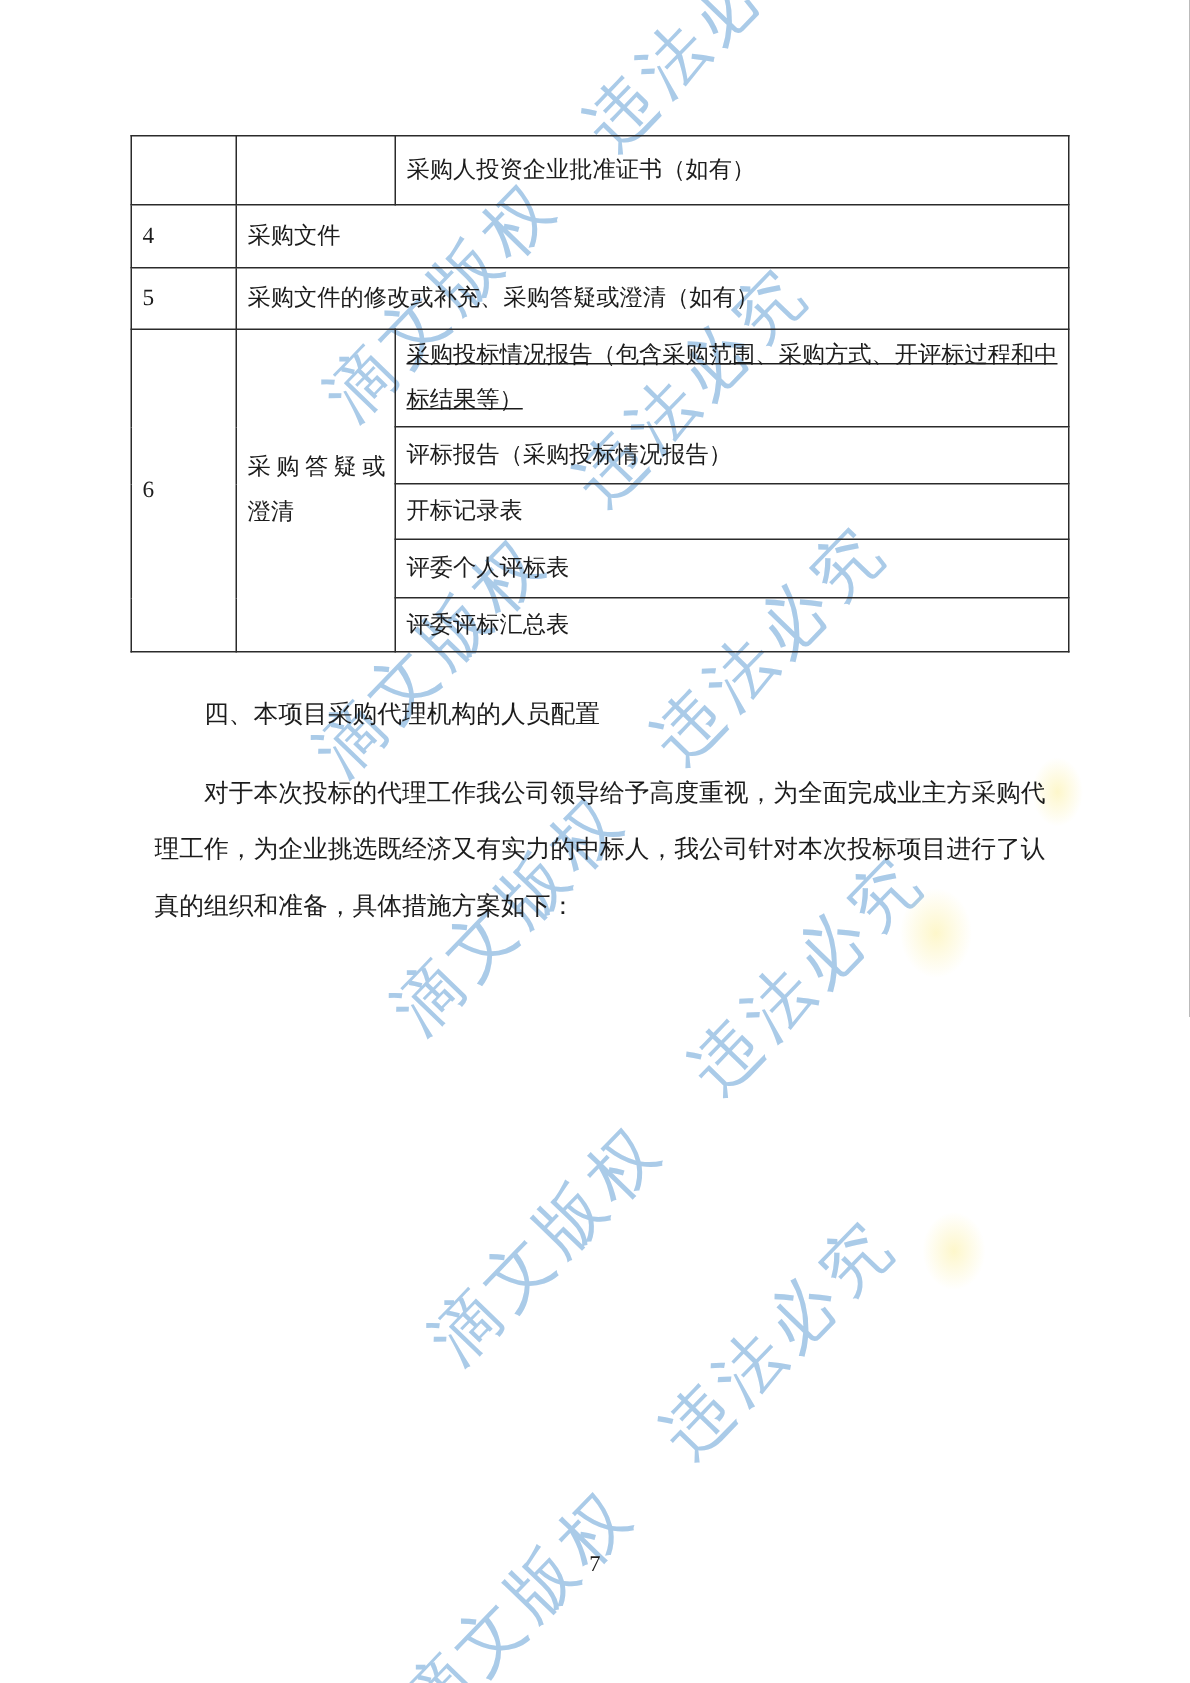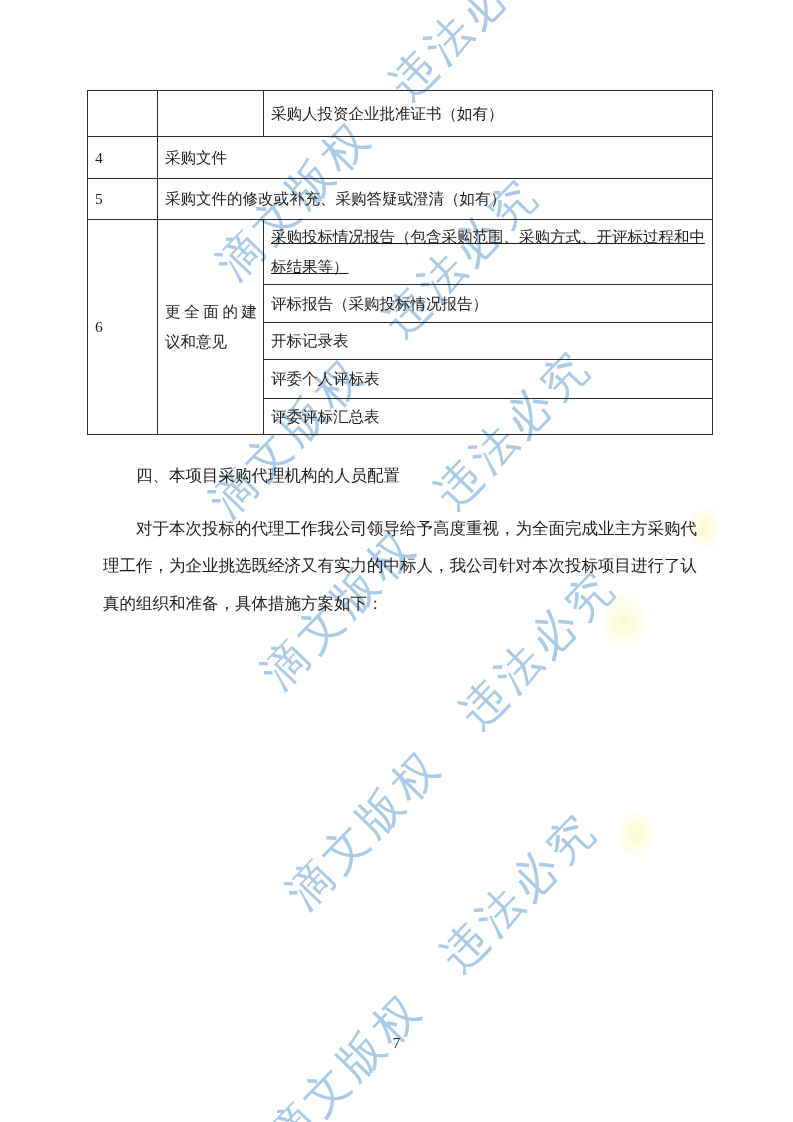--- a/index.html
+++ b/index.html
@@ -100,21 +100,21 @@
         <tr class="r-4">
           <td class="c-no">4</td>
           <td class="c-doc" colspan="2">采购文件</td>
         </tr>
         <tr class="r-5">
           <td class="c-no">5</td>
           <td class="c-doc" colspan="2">采购文件的修改或补充、采购答疑或澄清（如有）</td>
         </tr>
         <tr class="r-6a">
           <td class="c-no" rowspan="5">6</td>
-          <td class="c-cat" rowspan="5">更全面的建议和意见</td>
+          <td class="c-cat" rowspan="5">采购答疑或澄清</td>
           <td class="c-doc sub">采购投标情况报告（包含采购范围、采购方式、开评标过程和中标结果等）</td>
         </tr>
         <tr class="r-6b">
           <td class="c-doc sub">评标报告（采购投标情况报告）</td>
         </tr>
         <tr class="r-6c">
           <td class="c-doc sub">开标记录表</td>
         </tr>
         <tr class="r-6d">
           <td class="c-doc sub">评委个人评标表</td>

